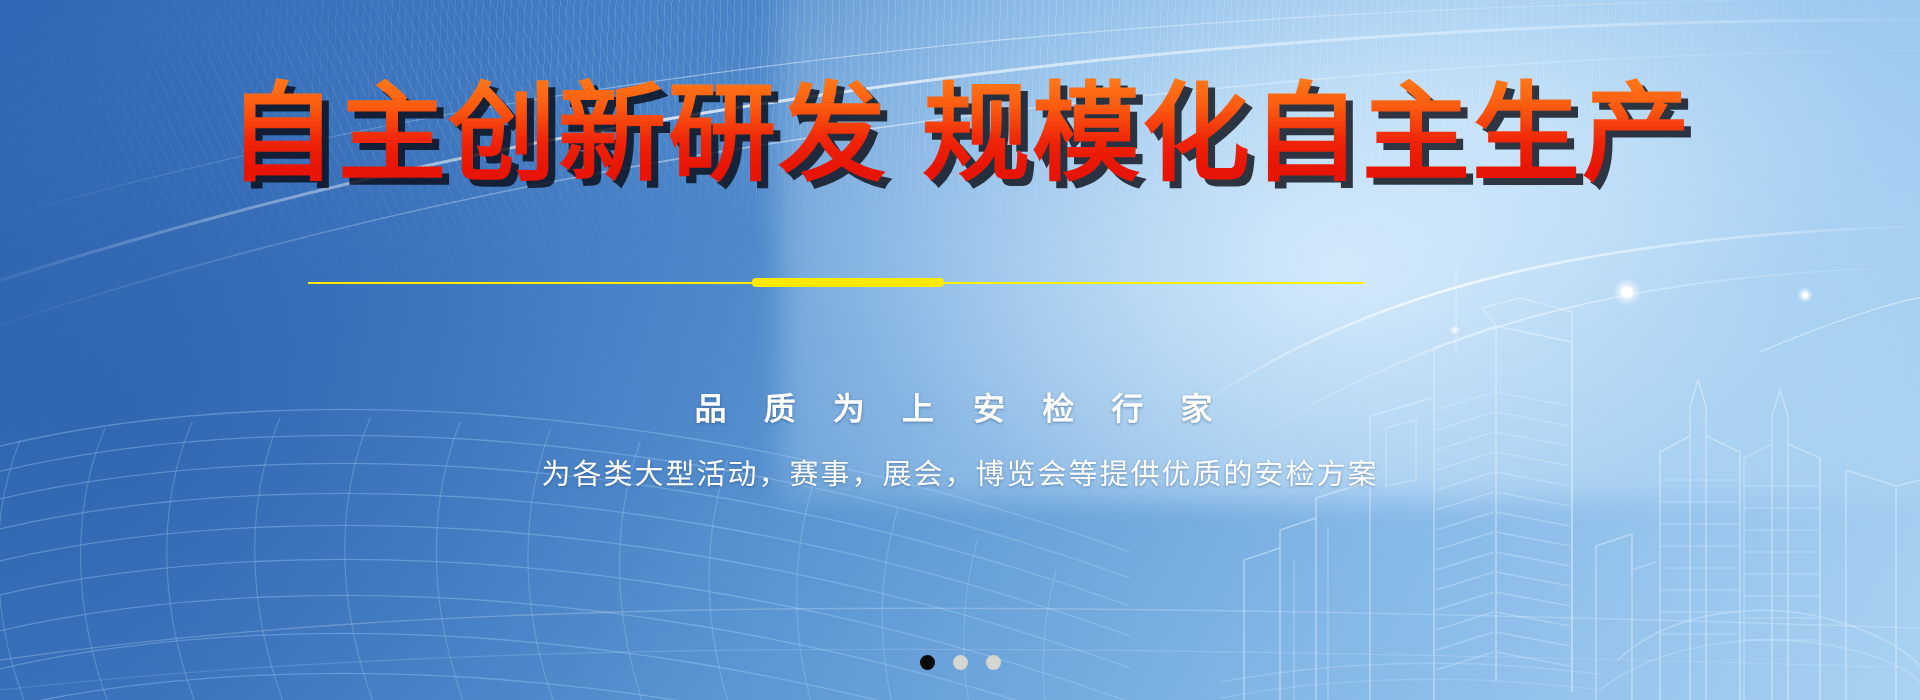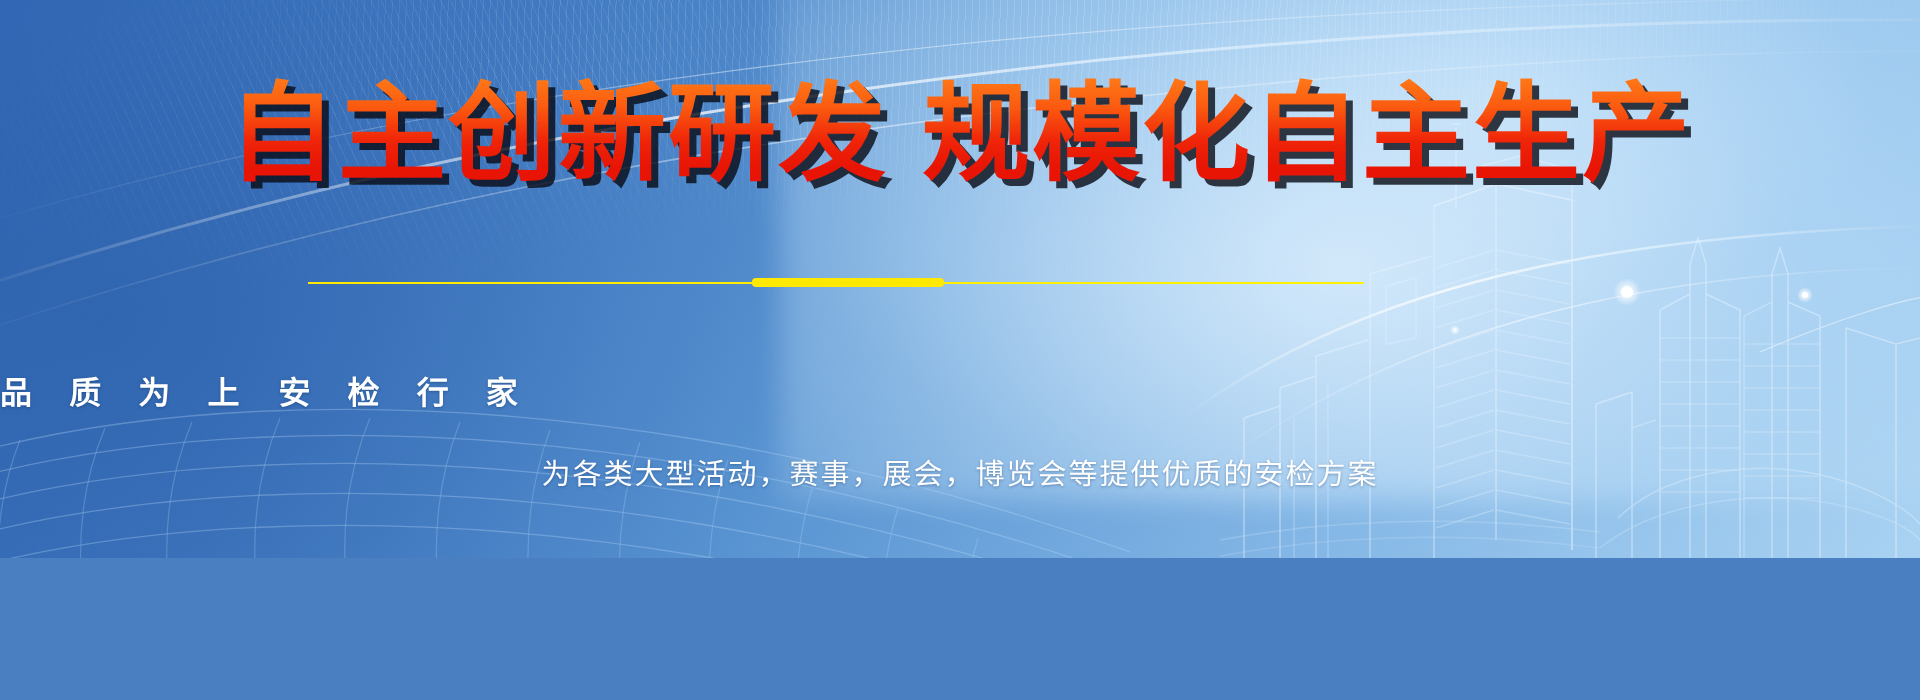--- a/index.html
+++ b/index.html
@@ -5,21 +5,21 @@
 <style>
   * { margin:0; padding:0; box-sizing:border-box; }
   html, body {
     width:1920px; height:700px; overflow:hidden;
     font-family:"Liberation Sans","DejaVu Sans",sans-serif;
     background:#4a7fc1;
   }
 
   
   .banner {
-    position:relative; width:1920px; height:558px; overflow:hidden;
+    position:relative; width:1920px; height:700px; overflow:hidden;
     background:
       radial-gradient(ellipse 1100px 620px at 78% 18%, rgba(186,219,247,.92) 0%, rgba(150,198,240,.55) 34%, rgba(96,152,214,0) 70%),
       radial-gradient(ellipse 900px 700px at 6% 58%, rgba(42,92,166,.55) 0%, rgba(58,110,183,.18) 55%, rgba(58,110,183,0) 78%),
       linear-gradient(118deg,#2f66b4 0%, #3f78c0 22%, #5b96d3 48%, #84b7e6 72%, #a9d2f2 100%);
   }
 
   
   .sky-sheen{
     position:absolute; left:780px; top:-260px; width:1400px; height:760px;
     background:radial-gradient(ellipse at 40% 70%, rgba(223,240,253,.85) 0%, rgba(200,229,250,.42) 38%, rgba(190,224,248,0) 72%);
@@ -75,21 +75,21 @@
   .divider .thin{
     position:absolute; top:6px; left:308px; width:1056px; height:2px;
     background:linear-gradient(90deg,#ffe800,#fff200);
   }
   .divider .thick{
     position:absolute; top:2px; left:752px; width:192px; height:9px;
     background:#ffe900; border-radius:4px;
   }
 
   .tagline{
-    position:absolute; top:367px; left:0; width:1920px; 
+    position:absolute; top:383px; left:0; width:1920px; text-align:center;
     color:#ffffff; font-size:32px; font-weight:700; letter-spacing:13px;
     font-family:"DejaVu Sans","Liberation Sans",sans-serif;
     text-shadow:0 1px 3px rgba(20,50,95,.45);
     white-space:nowrap;
   }
   .tagline .sep{ display:inline-block; width:26px; }
 
   .subtitle{
     position:absolute; top:450px; left:0; width:1920px; text-align:center;
     color:#ffffff; font-size:29px; font-weight:400; letter-spacing:2px;

